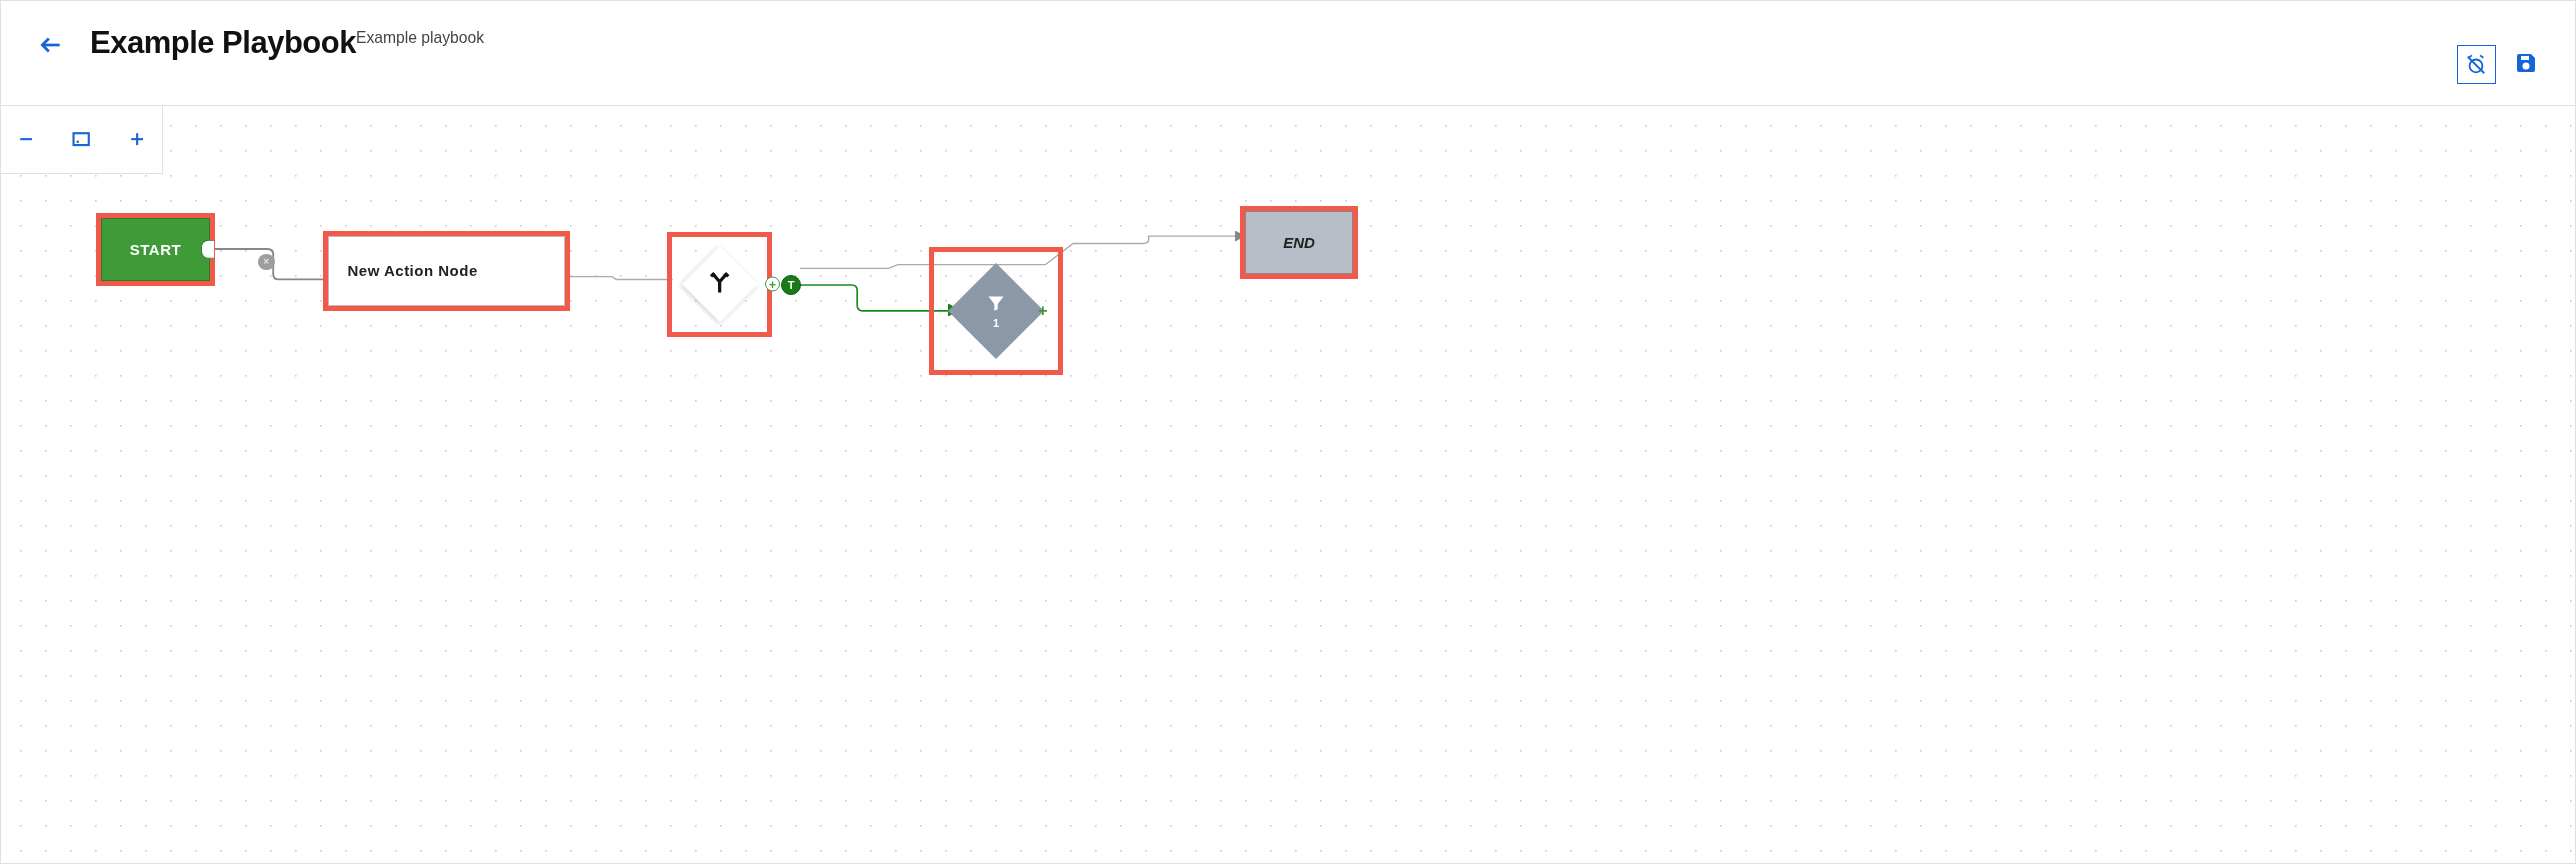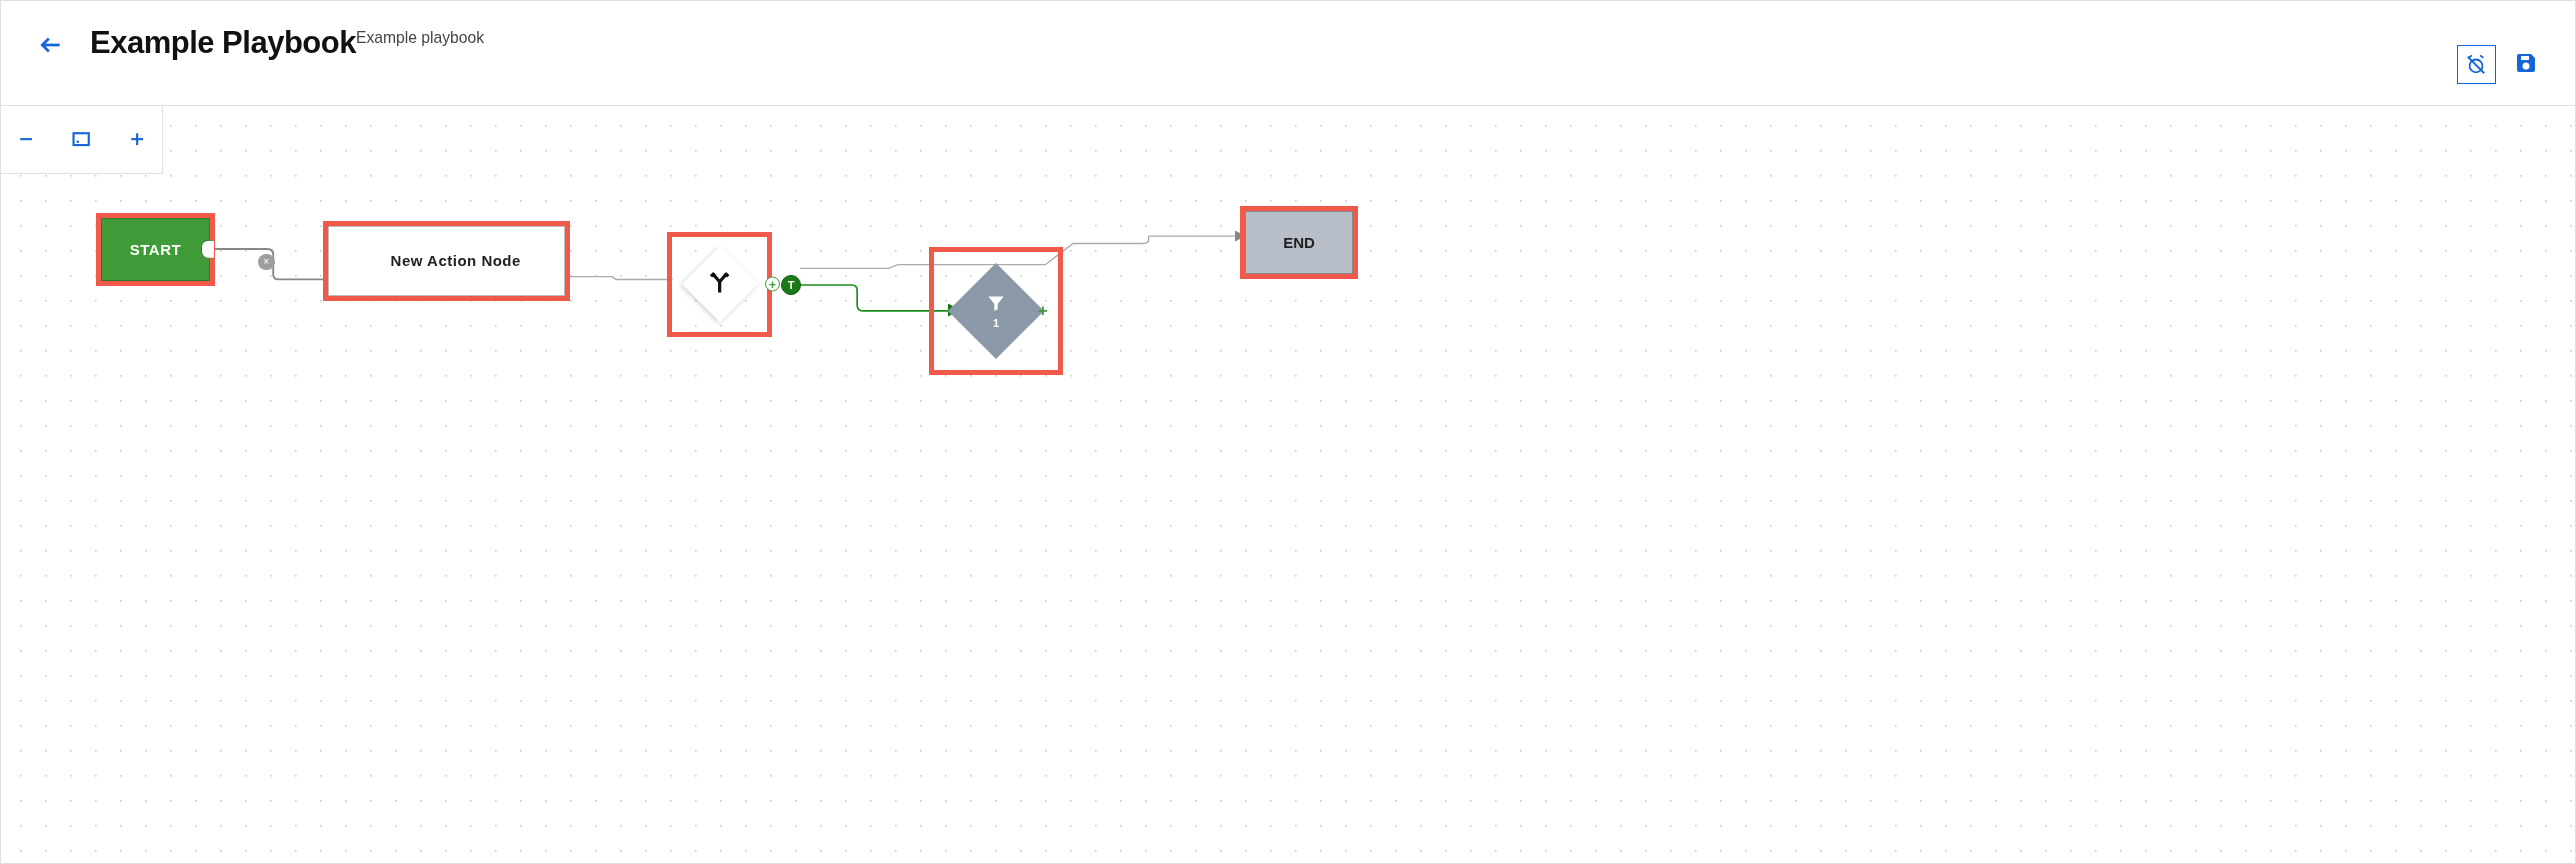--- a/index.html
+++ b/index.html
@@ -59,23 +59,23 @@
     border: 0.9px solid #2f7a29;
   }
   .node-start .port {
     position: absolute; right: -3.7px; top: 50%; transform: translateY(-50%);
     width: 13px; height: 18.5px; background: #fff; border-radius: 7.4px 0 0 7.4px;
     border: 0.9px solid #2f7a29; border-right: none;
   }
 
   
   .node-action {
-    left: 327px; top: 120px; width: 237px; height: 70px; background: #fff;
+    left: 327px; top: 130px; width: 237px; height: 70px; background: #fff;
     border: 0.9px solid #bbb; color: #222; font-size: 15px; font-weight: 700;
-    justify-content: center; padding-left: 18.5px;
+    justify-content: flex-start; padding-left: 18.5px;
   }
 
   
   .decision-wrap {
     position: absolute; left: 671px; top: 131px; width: 95px; height: 95px;
     display: flex; align-items: center; justify-content: center; cursor: move;
   }
   .decision-diamond {
     width: 54px; height: 54px; background: #fff; transform: rotate(45deg);
     box-shadow: 0 1.8px 5.5px rgba(0,0,0,0.18); display: flex;
@@ -118,21 +118,21 @@
   }
 
   
   .node-end {
     position: absolute; left: 1244px; top: 105px; width: 108px; height: 63px;
     display: flex; align-items: center; justify-content: center; cursor: move;
   }
   .node-end-inner {
     width: 100%; height: 100%; background: #b7bec7; border: 0.9px solid #888;
     display: flex; align-items: center; justify-content: center;
-    font-size: 15px; font-weight: 800; color: #222;
+    font-size: 15px; font-weight: 800; color: #222; font-style: italic;
   }
 
   
   .edge-x {
     position: absolute; left: 257px; top: 148px; width: 16.6px; height: 16.6px;
     border-radius: 50%; background: #9e9e9e; color: #fff; font-size: 10.2px;
     display: flex; align-items: center; justify-content: center; cursor: pointer;
   }
 </style>
 </head>

